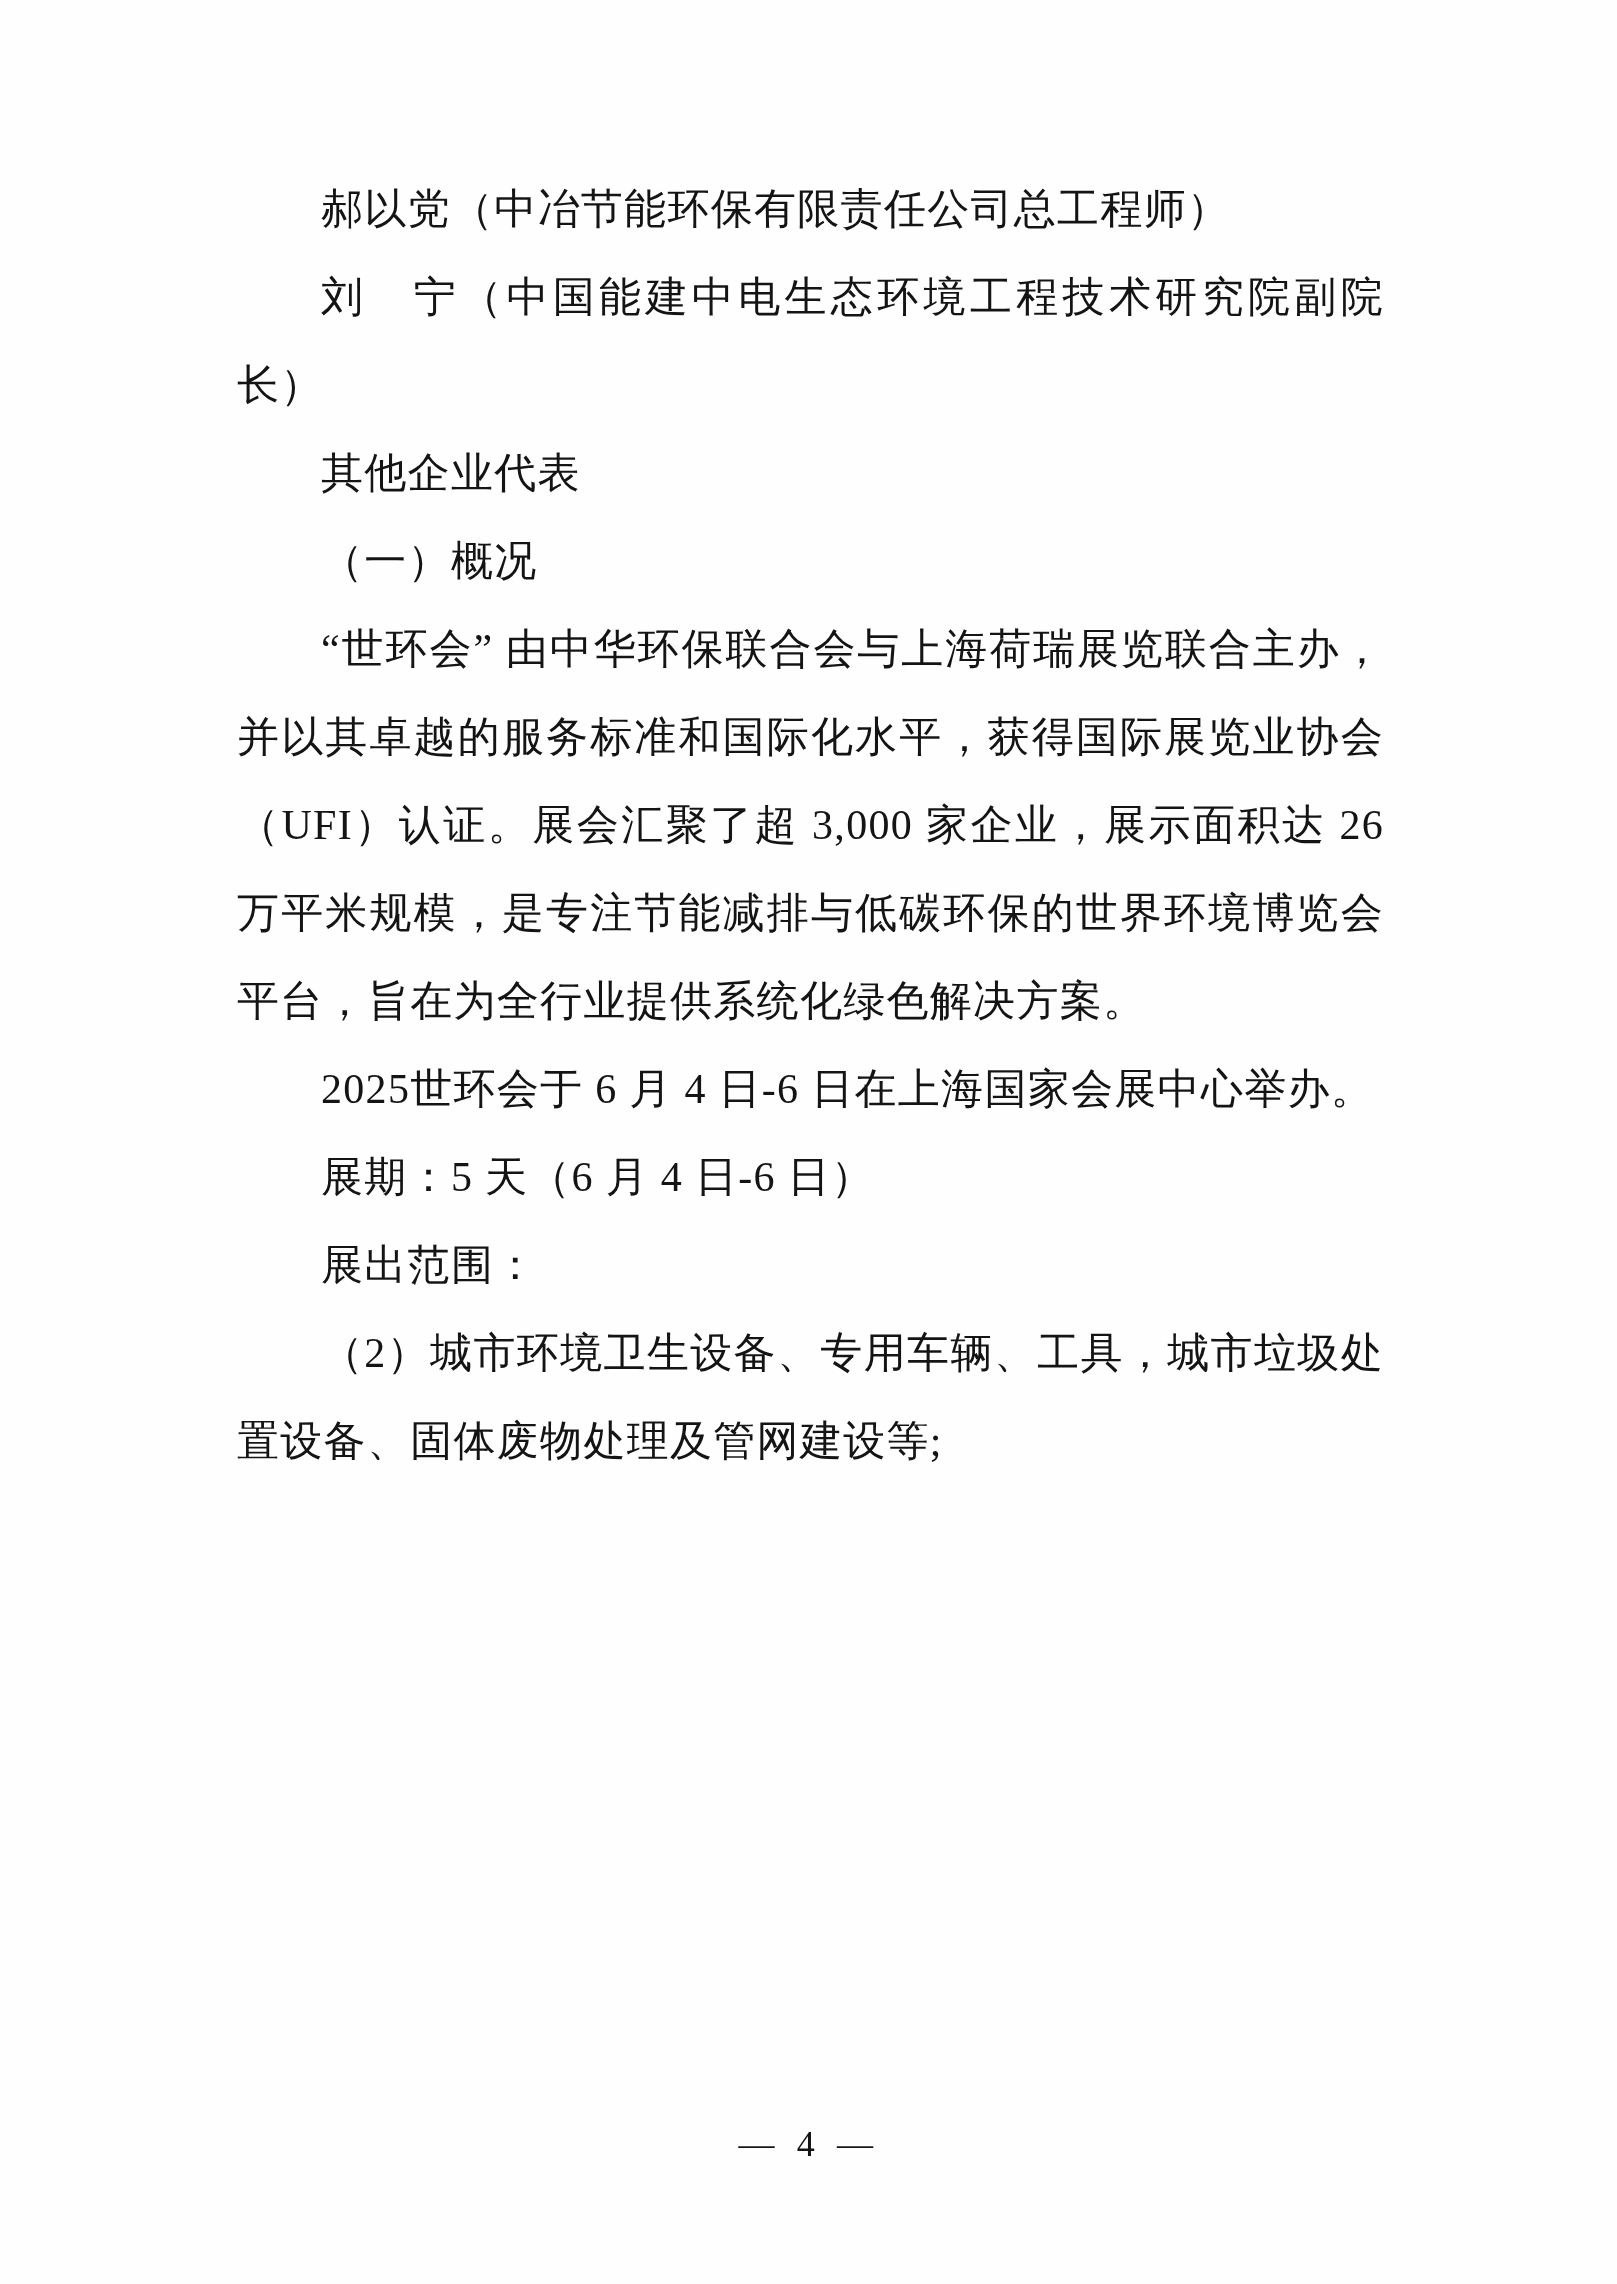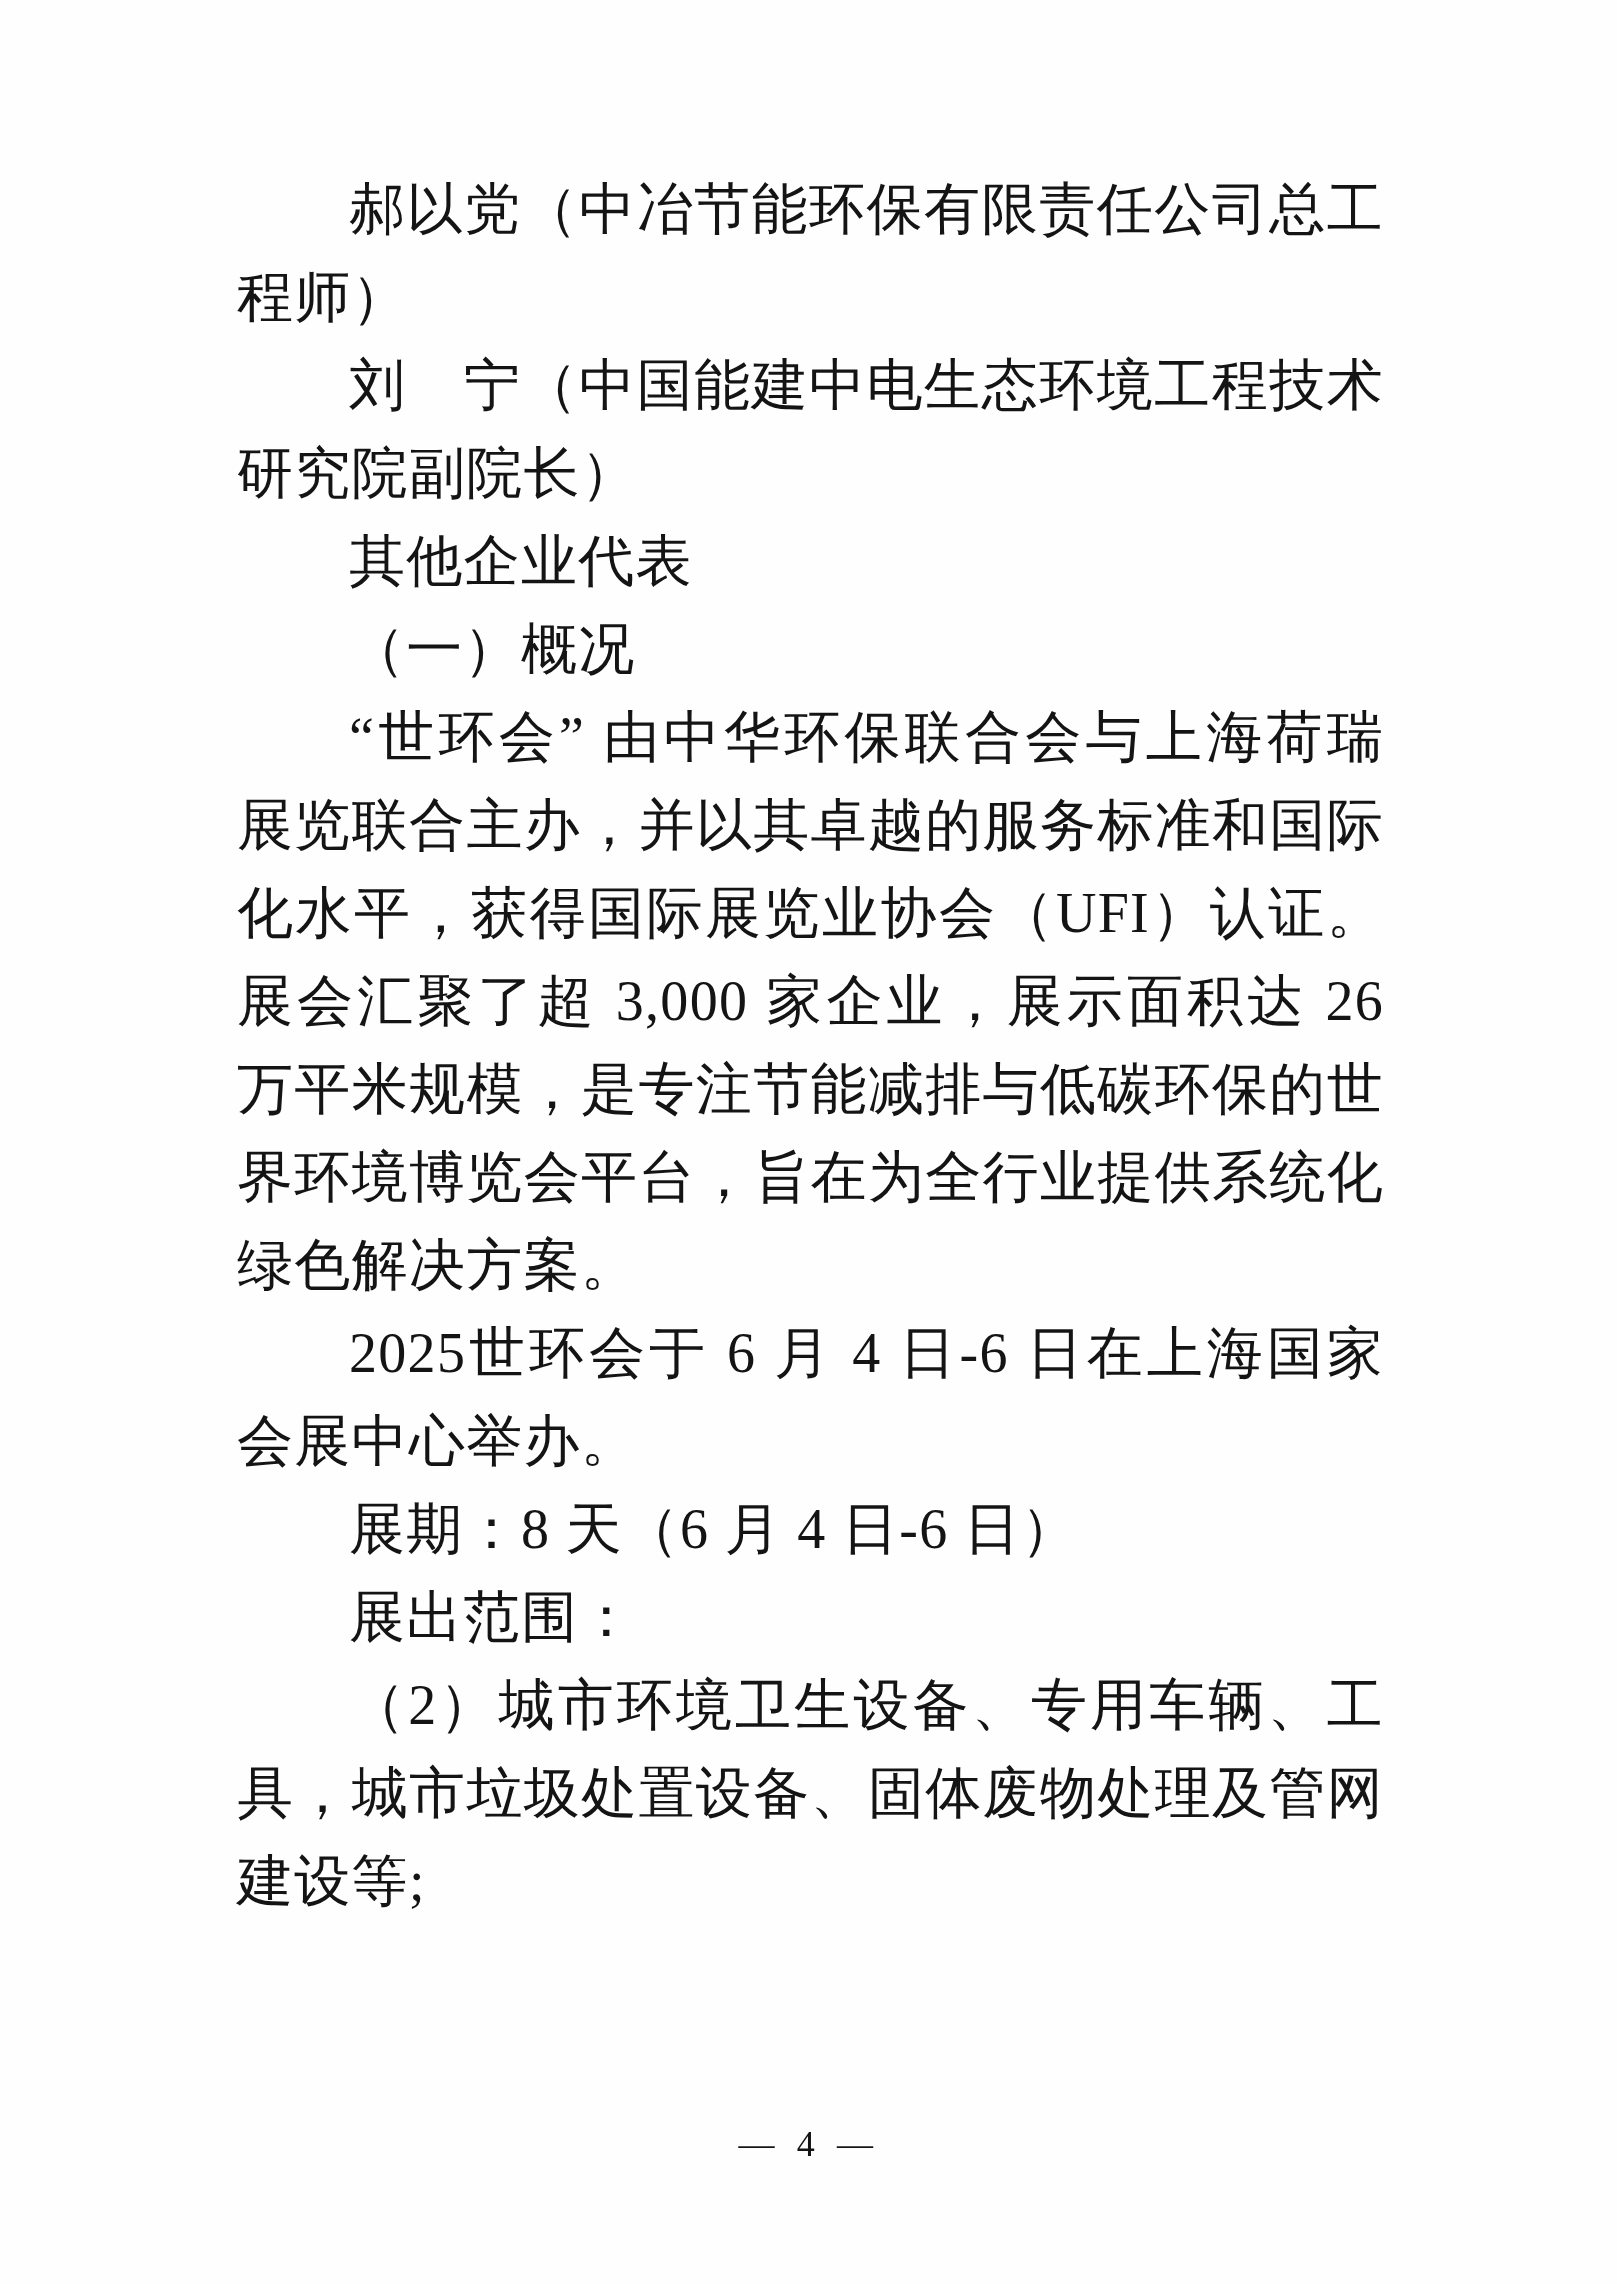--- a/index.html
+++ b/index.html
@@ -22,21 +22,21 @@
   }
   .text-block {
     position: absolute;
     left: 237px;
     top: 165px;
     width: 1147px;
   }
   .para {
     margin: 0;
     padding: 0;
-    font-size: 56px;
+    font-size: 42px;
     line-height: 88px;
     letter-spacing: 1.3px;
     text-indent: 2em;
     text-align: justify;
     text-justify: inter-ideograph;
     word-break: break-all;
     overflow-wrap: break-word;
   }
   .footer {
     position: absolute;
@@ -55,21 +55,21 @@
 
 <div class="page">
 
   <div class="text-block">
     <p class="para">郝以党（中冶节能环保有限责任公司总工程师）</p>
     <p class="para">刘　宁（中国能建中电生态环境工程技术研究院副院长）</p>
     <p class="para">其他企业代表</p>
     <p class="para">（一）概况</p>
     <p class="para">“世环会” 由中华环保联合会与上海荷瑞展览联合主办，并以其卓越的服务标准和国际化水平，获得国际展览业协会（UFI）认证。展会汇聚了超 3,000 家企业，展示面积达 26 万平米规模，是专注节能减排与低碳环保的世界环境博览会平台，旨在为全行业提供系统化绿色解决方案。</p>
     <p class="para">2025世环会于 6 月 4 日-6 日在上海国家会展中心举办。</p>
-    <p class="para">展期：8 天（6 月 4 日-6 日）</p>
+    <p class="para">展期：5 天（6 月 4 日-6 日）</p>
     <p class="para">展出范围：</p>
     <p class="para">（2）城市环境卫生设备、专用车辆、工具，城市垃圾处置设备、固体废物处理及管网建设等;</p>
   </div>
 
   <div class="footer">— 4 —</div>
 
 </div>
 
 
 </body></html>

